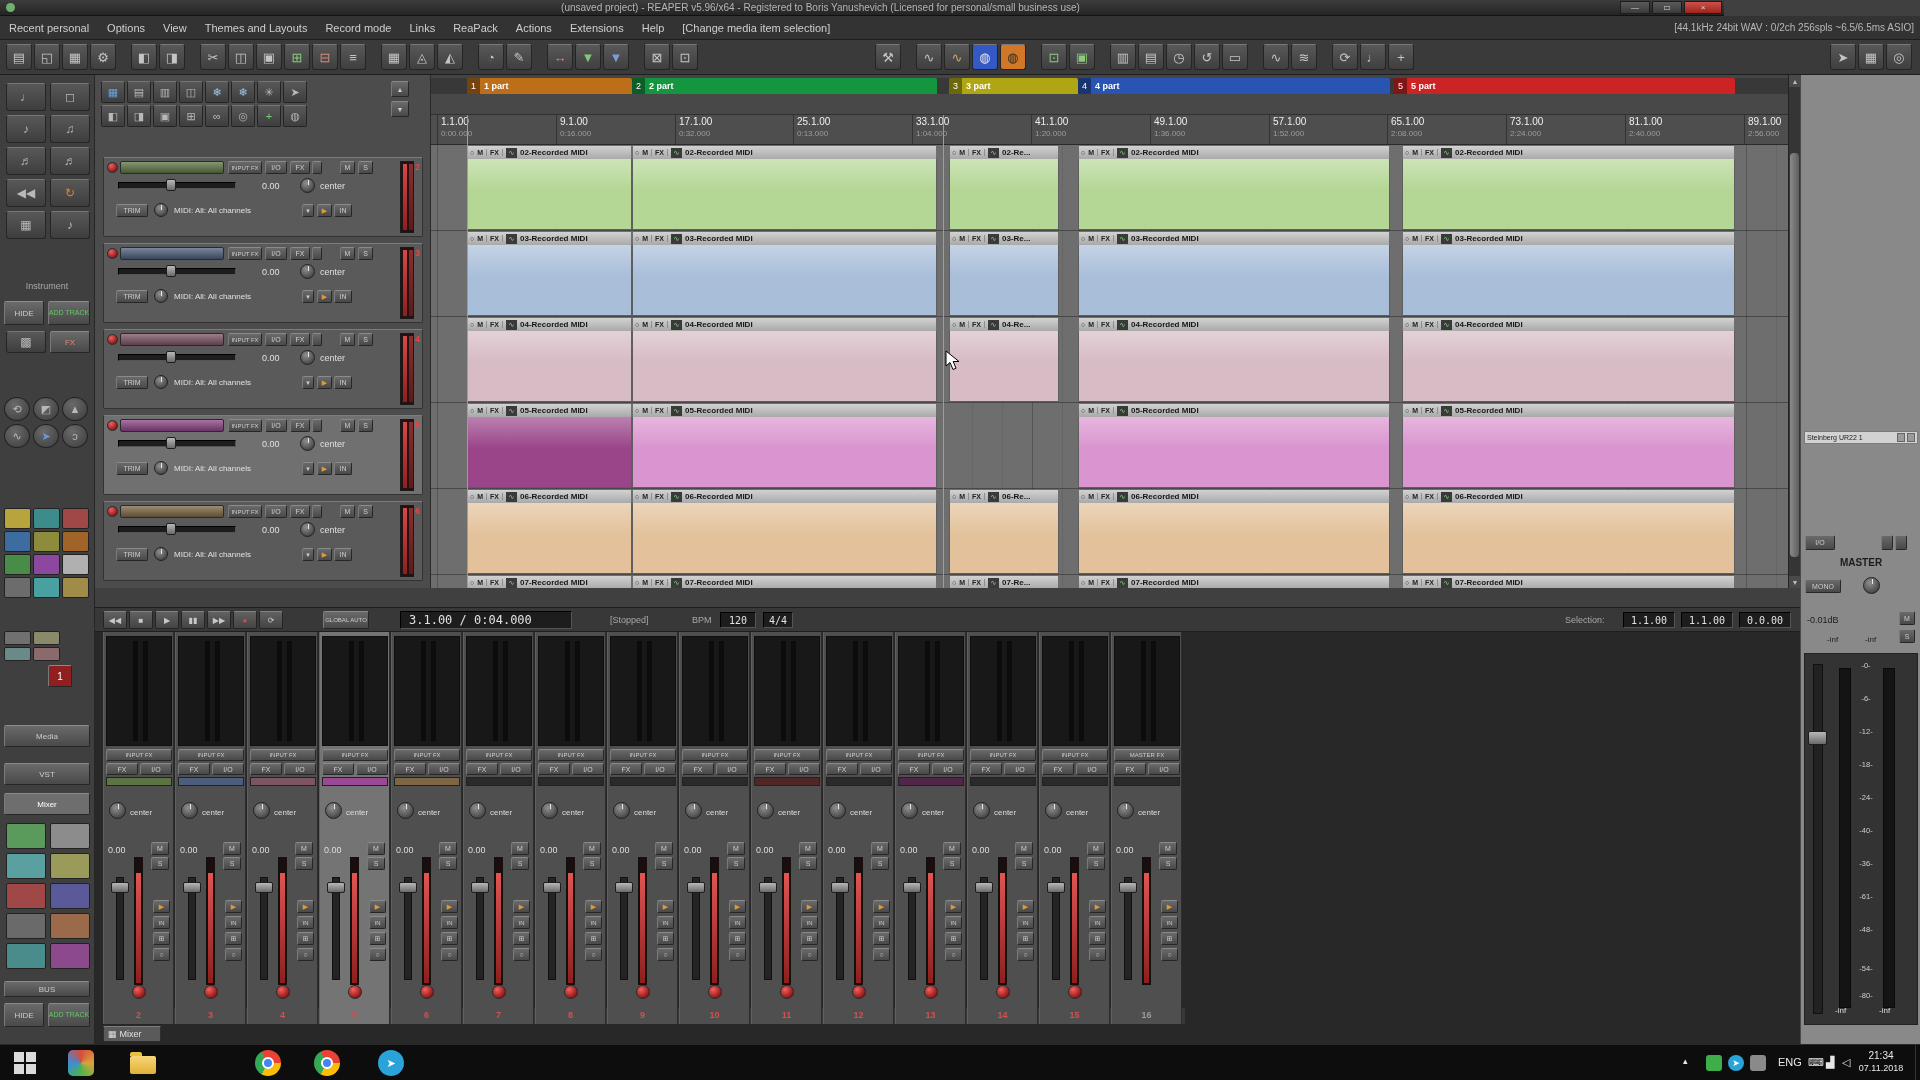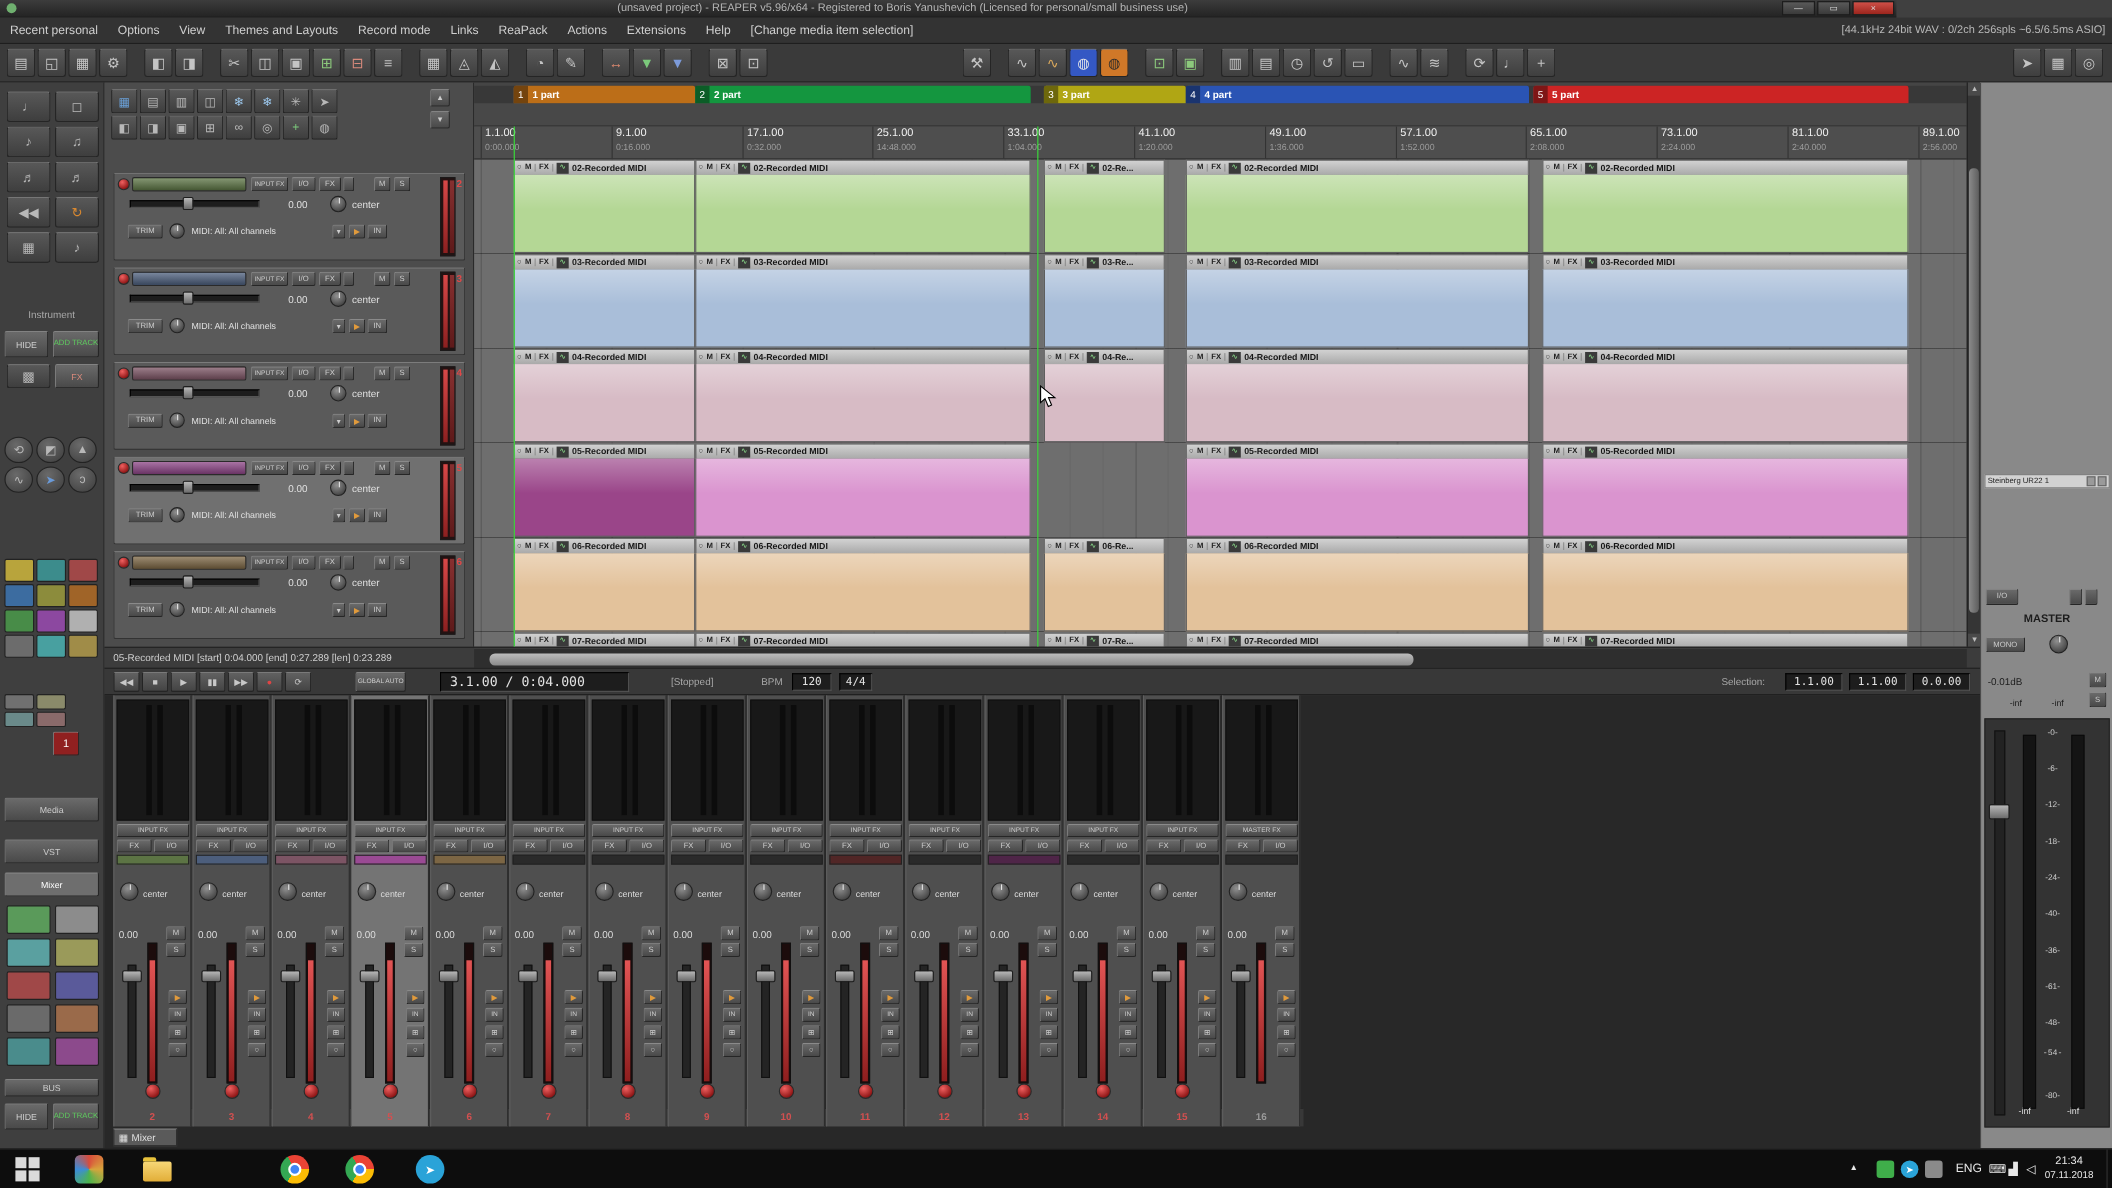--- a/index.html
+++ b/index.html
@@ -621,21 +621,21 @@
           <span class="tt">0:16.000</span>
         </div>
 
         <div class="tick" style="left: 244px;">
           <span class="tb">17.1.00</span>
           <span class="tt">0:32.000</span>
         </div>
 
         <div class="tick" style="left: 362px;">
           <span class="tb">25.1.00</span>
-          <span class="tt">14:48.000</span>
+          <span class="tt">0:13.000</span>
         </div>
 
         <div class="tick" style="left: 481px;">
           <span class="tb">33.1.00</span>
           <span class="tt">1:04.000</span>
         </div>
 
         <div class="tick" style="left: 600px;">
           <span class="tb">41.1.00</span>
           <span class="tt">1:20.000</span>
@@ -1039,36 +1039,29 @@
         <div class="scalelab" style="top: 139px;">-24-</div>
 
         <div class="scalelab" style="top: 172px;">-40-</div>
 
         <div class="scalelab" style="top: 205px;">-36-</div>
 
         <div class="scalelab" style="top: 238px;">-61-</div>
 
         <div class="scalelab" style="top: 271px;">-48-</div>
 
-        <div class="scalelab" style="top: 300px; font-family: Liberation Mono, monospace;">-54-</div>
+        <div class="scalelab" style="top: 310px;">-54-</div>
 
         <div class="scalelab" style="top: 337px;">-80-</div>
 
       <div class="peaktxt" style="left:30px;top:352px">-inf</div>
       <div class="peaktxt" style="left:74px;top:352px">-inf</div>
     </div>
   </div>
 
-  <div class="abs statusrow">
-    <div class="statustext">05-Recorded MIDI [start] 0:04.000 [end] 0:27.289 [len] 0:23.289</div>
-    <div class="hscrolltrack">
-      <div class="hscrollhandle" style="left:14px"></div>
-
-    </div>
-  </div>
 
   <div class="abs transport">
     <div class="tr-btns">
 
         <div class="tr-btn">◀◀</div>
 
         <div class="tr-btn">■</div>
 
         <div class="tr-btn">▶</div>
 

